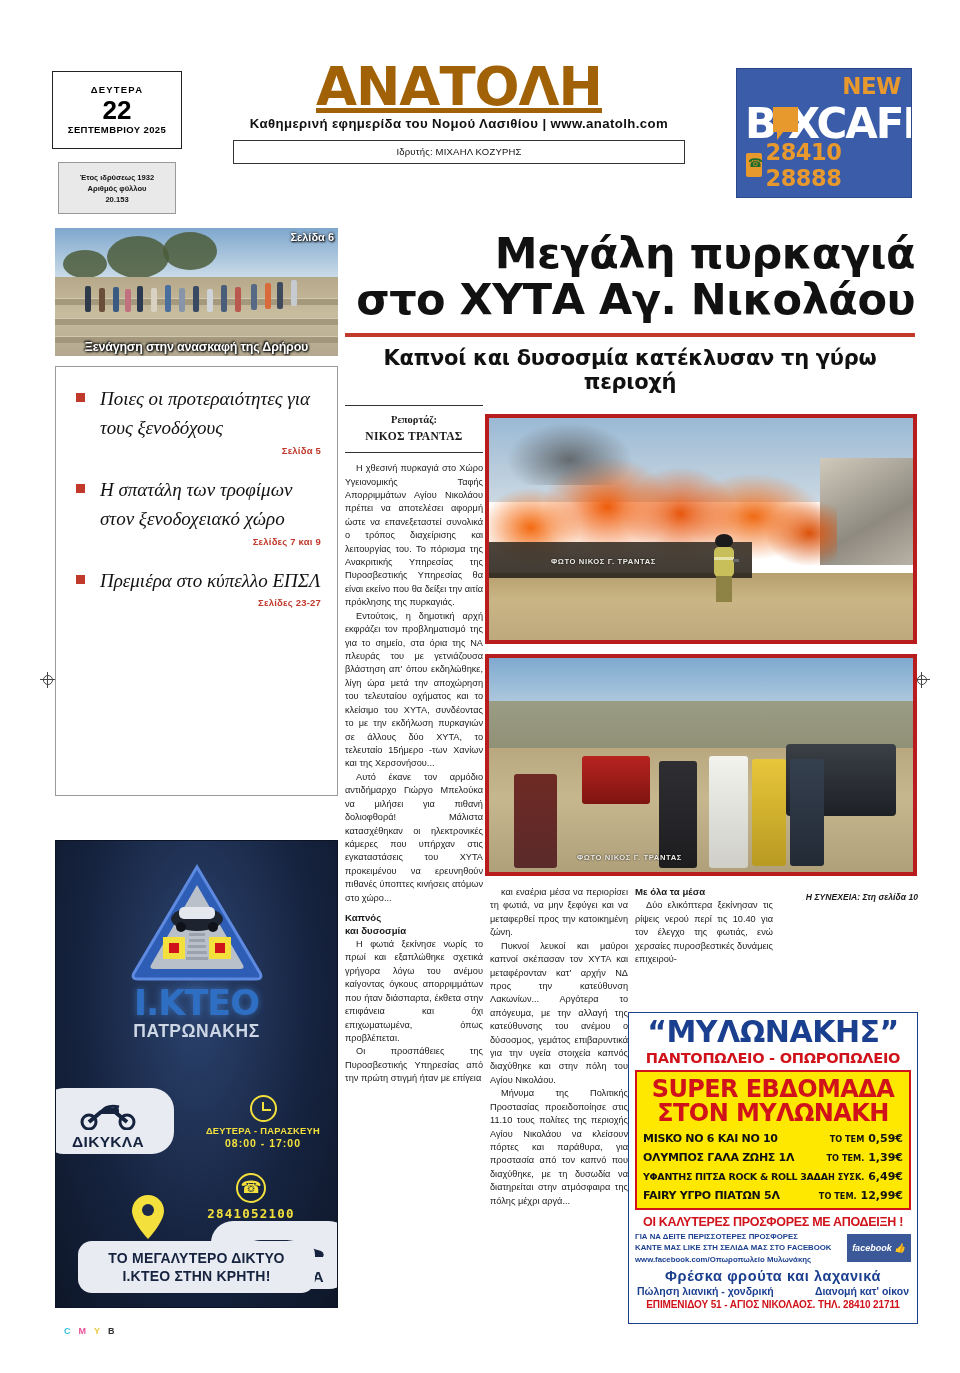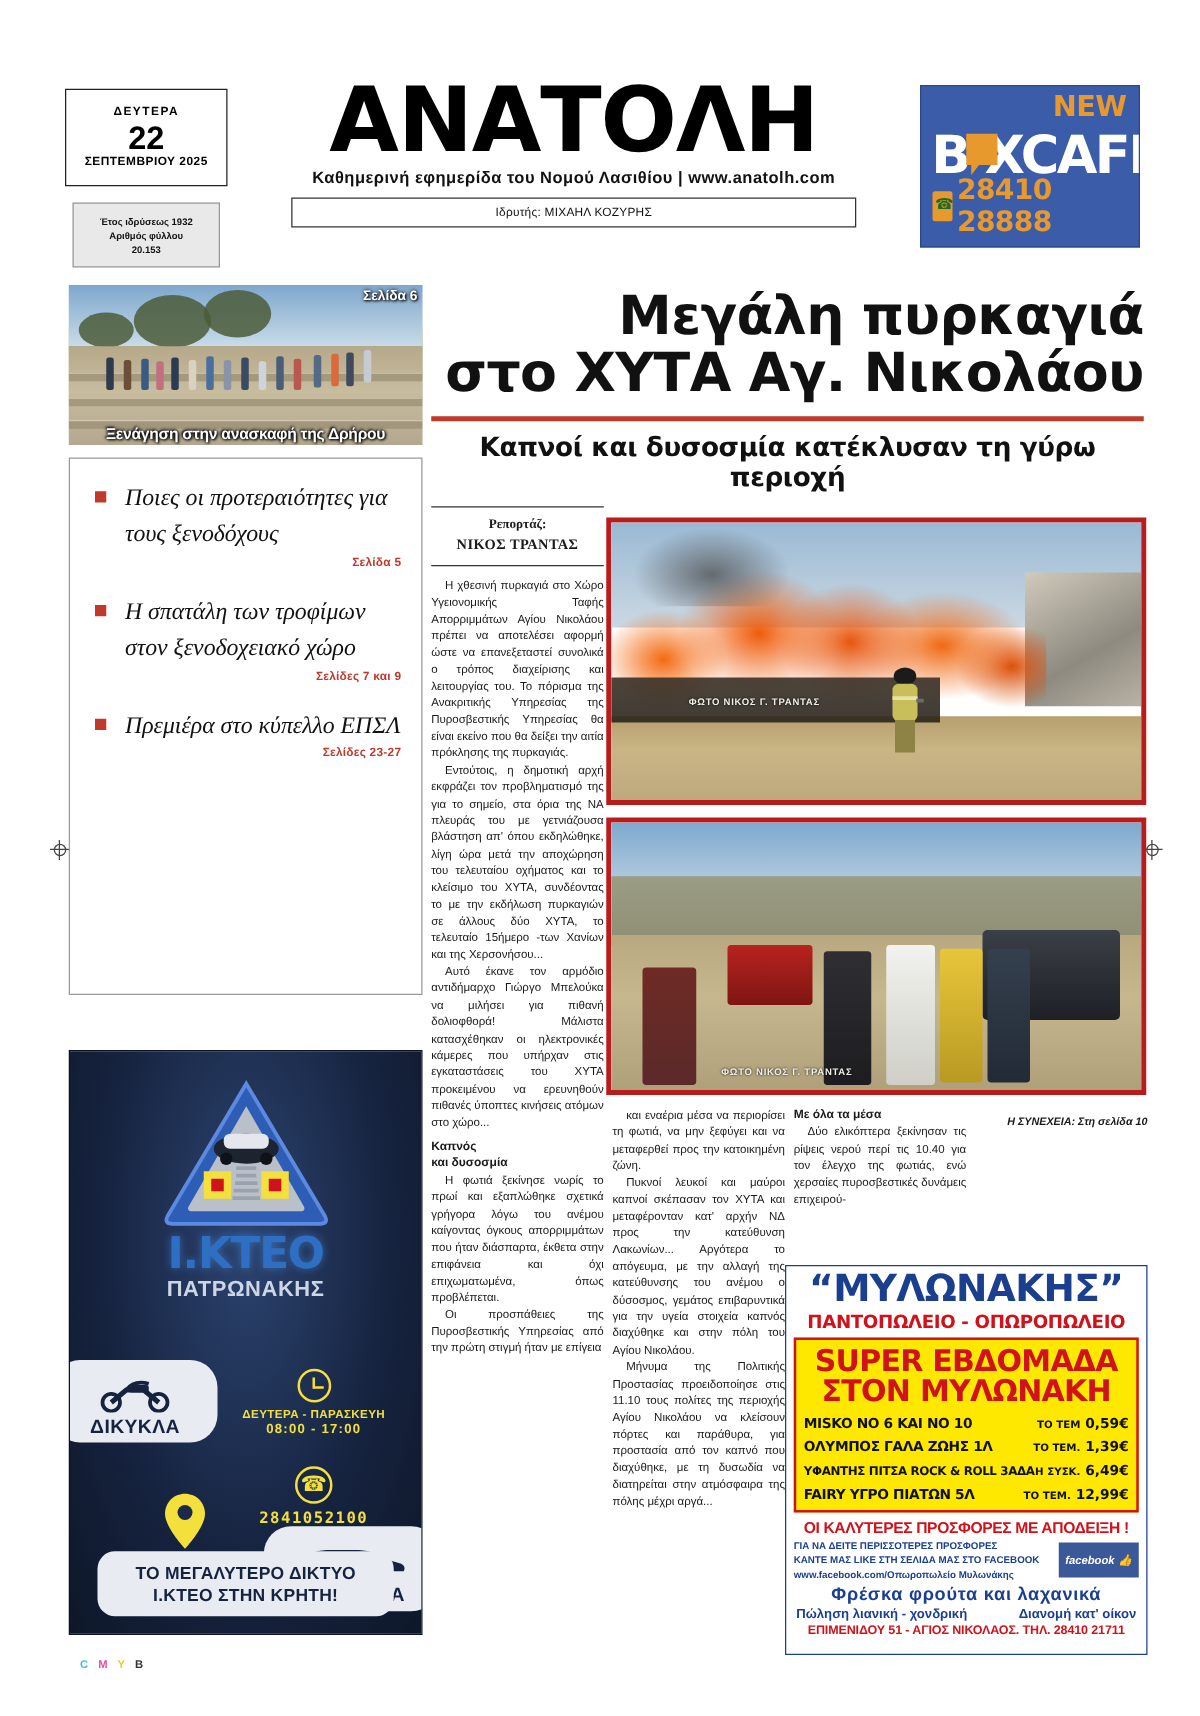--- a/index.html
+++ b/index.html
@@ -38,22 +38,22 @@
     position:absolute; left:6px; top:100px; width:118px; height:52px;
     border:1px solid #999; background:#e9e9e9;
     display:flex; flex-direction:column; align-items:center; justify-content:center;
     line-height:1.45;
   }
   .foundbox div { font-size:7.6px; font-weight:bold; color:#111; }
 
   .logoblock { position:absolute; left:152px; top:0; width:510px; text-align:center; }
   .logo-title {
     font-family:"DejaVu Sans", sans-serif;
-    font-size:72px; font-weight:bold; letter-spacing:-1px;
-    line-height:0.96; color:#000000;
+    font-size:53px; font-weight:bold; letter-spacing:-1px;
+    line-height:0.96; color:#a16207;text-decoration:underline;
   }
   .logo-sub {
     font-size:13.2px; font-weight:bold; letter-spacing:0.4px;
     color:#111; margin-top:3px;
   }
   .founder-box {
     margin:9px auto 0; width:452px; height:24px; border:1px solid #333;
     display:flex; align-items:center; justify-content:center;
   }
   .founder-box span { font-size:9.5px; color:#111; letter-spacing:0.2px; }
@@ -164,21 +164,21 @@
     position:absolute; background:#e8ecf2; border-radius:22px;
     display:flex; align-items:center; justify-content:center;
   }
   .pill-moto { left:-14px; top:247px; width:132px; height:66px; }
   .pill-car  { right:-14px; top:380px; width:140px; height:68px; }
   .pill-label {
     position:absolute; bottom:3px; left:0; right:0; text-align:center;
     font-size:15.5px; font-weight:bold; color:#16233f; letter-spacing:0.3px;
   }
   .kteo-hours {
-    position:absolute; right:16px; top:254px; width:140px; text-align:center;
+    position:absolute; right:4px; top:254px; width:140px; text-align:center;
     color:#f3e03c;
   }
   .kteo-hours .ttl { font-size:9.3px; font-weight:bold; letter-spacing:0.3px; }
   .kteo-hours .val { font-size:10.5px; font-weight:bold; margin-top:1px; letter-spacing:1px; }
   .clock-ic {
     width:27px; height:27px; border:2.4px solid #f3e03c; border-radius:50%;
     margin:0 auto 4px; position:relative;
   }
   .clock-ic::before{ content:""; position:absolute; left:10px; top:5px; width:2px; height:9px;
                      background:#f3e03c; }

